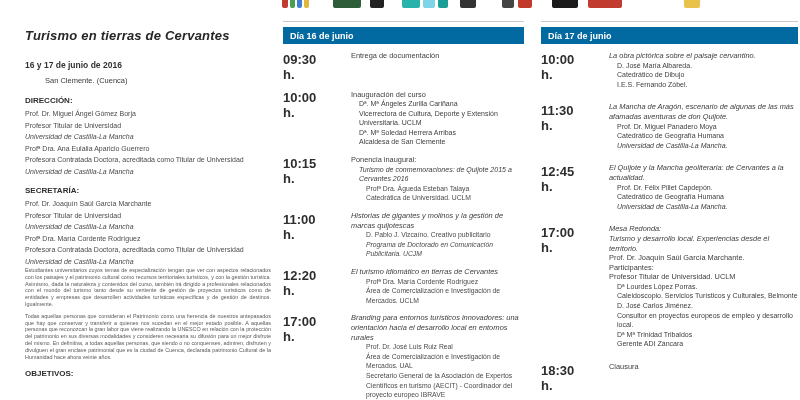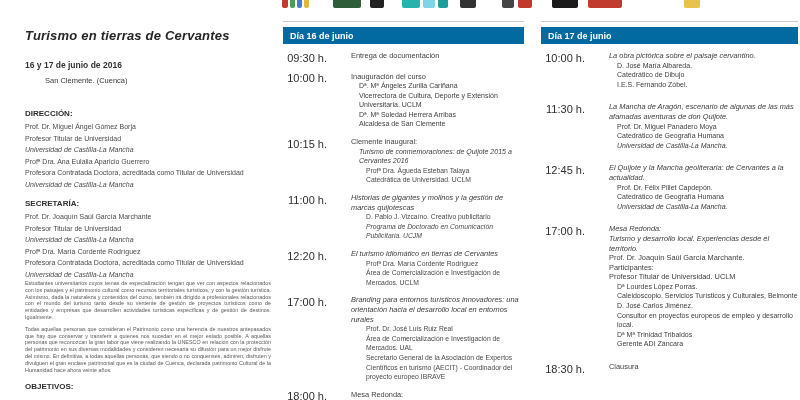--- a/index.html
+++ b/index.html
@@ -9,35 +9,35 @@
     font-family:"Liberation Sans", sans-serif;
     -webkit-font-smoothing:antialiased;
   }
   
   .logo-strip{position:absolute;top:0;left:282px;right:0;height:9px;display:flex;align-items:flex-start;}
   .frag{display:inline-block;height:8px;border-radius:0 0 2px 2px;flex:0 0 auto;}
   
   .left-col{position:absolute;left:25px;top:28px;width:246px;}
   .doc-title{font-size:13px;font-weight:bold;font-style:italic;color:#262626;margin:0 0 17px 0;letter-spacing:.2px;}
   .dates{font-size:8.5px;font-weight:bold;color:#333;margin-bottom:6px;}
-  .location{font-size:7.5px;margin-bottom:24px;padding-left:20px;}
+  .location{font-size:7.5px;margin-bottom:11px;padding-left:20px;}
   .sec-label{font-size:8px;font-weight:bold;color:#2e2e2e;margin:9px 0 3px 0;}
   .left-lines .ln{font-size:7px;line-height:11.5px;color:#4a4a4a;}
   .left-lines .it{font-style:italic;}
   .paras .para{font-size:5.4px;line-height:6.8px;text-align:justify;color:#5a5a5a;margin:0 0 5px 0;}
   
   .sched-col{position:absolute;top:21px;border-top:1px solid #c9c9c9;}
   .mid-col{left:283px;width:241px;}
   .right-col{left:541px;width:257px;}
   .day-header{background:#0369a1;color:#ffffff;font-weight:bold;font-size:9px;
     padding:4px 7px 3px 7px;margin-top:5px;}
   .sch-list{margin-top:7px;}
   .sch-item{display:flex;margin-bottom:8px;}
   .right-col .sch-item{margin-bottom:13px;}
-  .sch-time{flex:0 0 44px;font-weight:normal;font-size:11px;color:#2e2e2e;padding-top:0.5px;text-align:right;}
+  .sch-time{flex:0 0 44px;font-weight:bold;font-size:13px;color:#2e2e2e;padding-top:0.5px;}
   .sch-content{flex:1;margin-left:24px;}
   .sch-content .ln{font-size:7.4px;line-height:9.6px;color:#3d3d3d;}
   .sch-content .ind1{padding-left:8px;font-size:7px;}
   .sch-content .ind2{padding-left:15px;font-size:6.8px;color:#4a4a4a;}
   .sch-content .it{font-style:italic;}
 </style>
 </head>
 <body>
 
 <div class="logo-strip">
@@ -115,21 +115,21 @@
           <div class="ln ind0">Inauguración del curso</div>
           <div class="ln ind1">Dª. Mª Ángeles Zurilla Cariñana</div>
           <div class="ln ind1">Vicerrectora de Cultura, Deporte y Extensión Universitaria. UCLM</div>
           <div class="ln ind1">Dª. Mª Soledad Herrera Arribas</div>
           <div class="ln ind1">Alcaldesa de San Clemente</div>
         </div>
       </div>
       <div class="sch-item">
         <div class="sch-time">10:15 h.</div>
         <div class="sch-content">
-          <div class="ln ind0">Clemente inaugural:</div>
+          <div class="ln ind0">Ponencia inaugural:</div>
           <div class="ln ind1 it">Turismo de conmemoraciones: de Quijote 2015 a Cervantes 2016</div>
           <div class="ln ind2">Profª Dra. Águeda Esteban Talaya</div>
           <div class="ln ind2">Catedrática de Universidad. UCLM</div>
         </div>
       </div>
       <div class="sch-item">
         <div class="sch-time">11:00 h.</div>
         <div class="sch-content">
           <div class="ln ind0 it">Historias de gigantes y molinos y la gestión de marcas quijotescas</div>
           <div class="ln ind2">D. Pablo J. Vizcaíno. Creativo publicitario</div>

